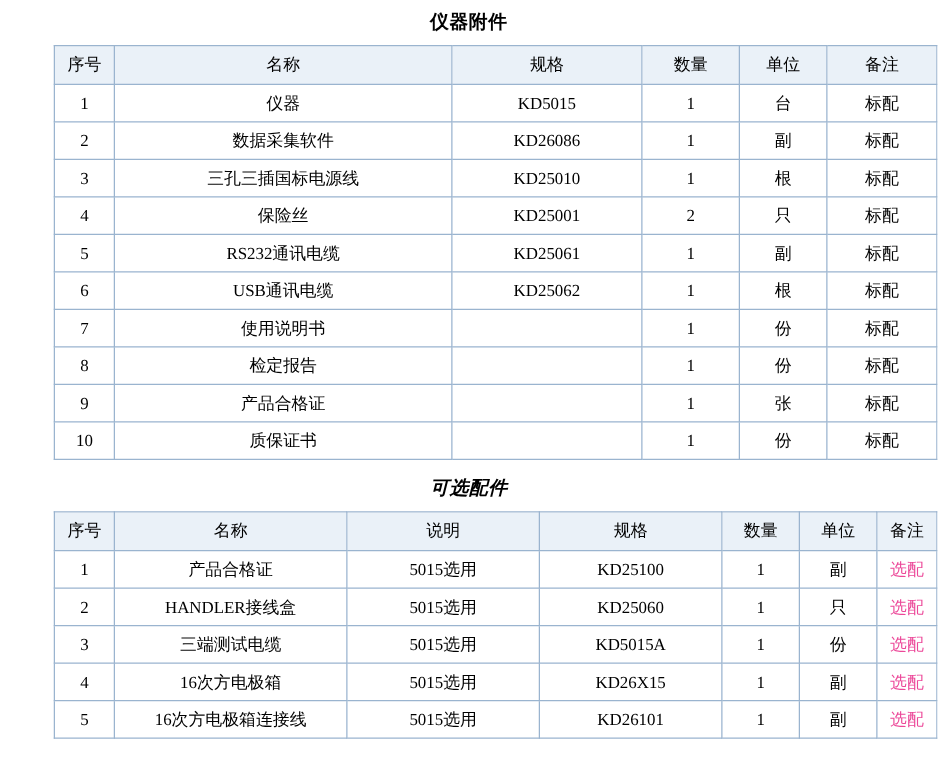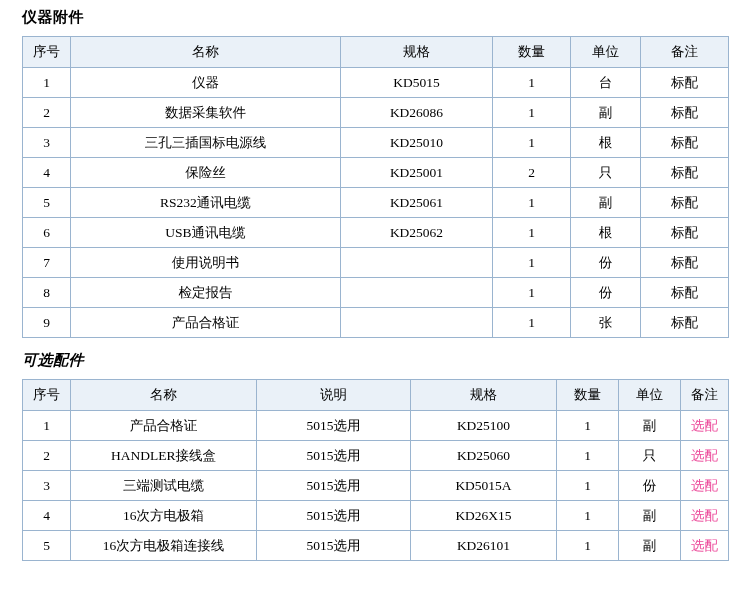--- a/index.html
+++ b/index.html
@@ -13,33 +13,34 @@
     font-family: "Liberation Serif", "DejaVu Serif", serif;
     color: #000000;
     overflow: hidden;
   }
   .page {
     width: 750px;
     box-sizing: border-box;
     padding: 0 22px;
   }
   .section-title {
-    text-align: left;
+    text-align: center;
     font-weight: bold;
     font-size: 15px;
     font-family: "Liberation Sans", "DejaVu Sans", sans-serif;
     letter-spacing: 0.5px;
   }
   .title-1 { margin: 8px 0 9px 0; }
   .title-2 { margin: 13px 0 9px 0; font-style: italic; }
 
   table.doc-table {
     border-collapse: collapse;
     width: 100%;
     table-layout: fixed;
+    margin-left: 21px;
   }
   table.doc-table th,
   table.doc-table td {
     border: 1px solid #9ab4cf;
     text-align: center;
     vertical-align: middle;
     font-size: 13.5px;
     padding: 0;
     height: 29px;
     line-height: 29px;
@@ -163,20 +164,28 @@
         <td>标配</td>
       </tr>
       <tr>
         <td>9</td>
         <td>产品合格证</td>
         <td></td>
         <td>1</td>
         <td>张</td>
         <td>标配</td>
       </tr>
+      <tr>
+        <td>10</td>
+        <td>质保证书</td>
+        <td></td>
+        <td>1</td>
+        <td>份</td>
+        <td>标配</td>
+      </tr>
     </tbody>
   </table>
 
   <div class="section-title title-2">可选配件</div>
 
   <table class="doc-table t2">
     <colgroup>
       <col class="c0">
         <col class="c1">
         <col class="c2">

